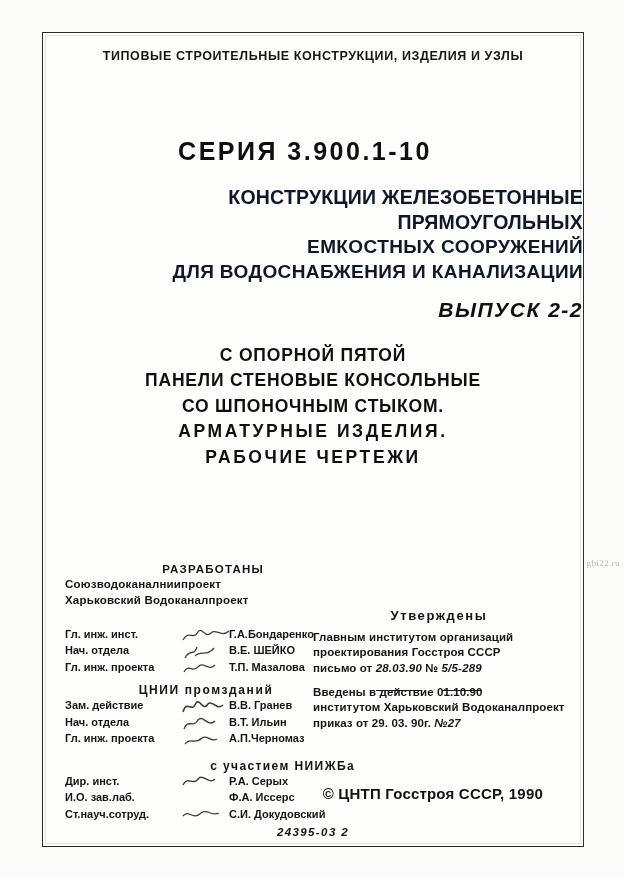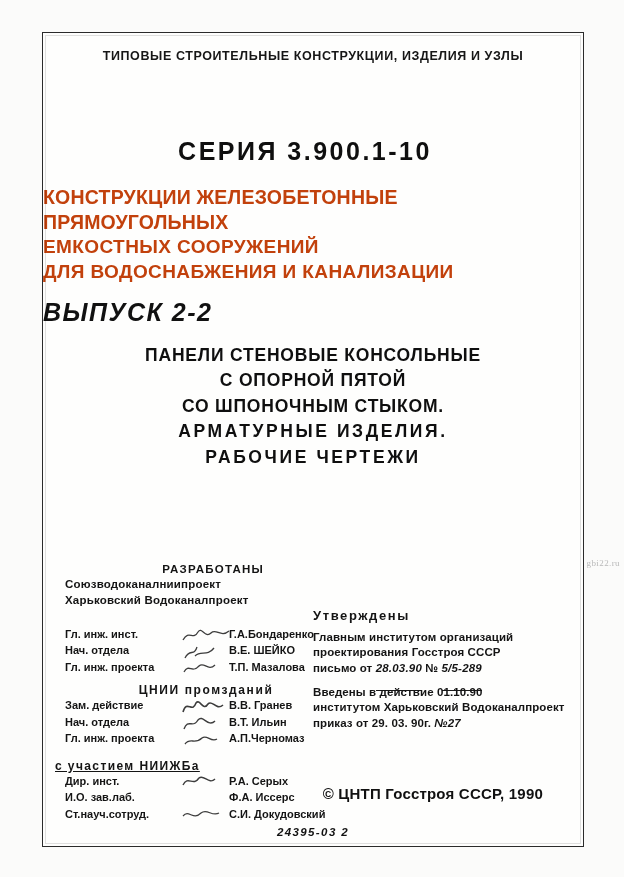--- a/index.html
+++ b/index.html
@@ -66,43 +66,43 @@
     font-size: 25px;
     font-weight: 700;
     letter-spacing: 2.5px;
     color: #0f0f0f;
   }
 
   .title-block {
     position: absolute;
     top: 152px;
     left: 0; right: 0;
-    text-align: left;
-    color: #c2410c;
+    text-align: right;
+    color: #0f172a;
   }
   .title-block .l1 {
     font-size: 19.5px;
     font-weight: 700;
     letter-spacing: 0.2px;
     line-height: 1.28;
   }
   .title-block .l2,
   .title-block .l3 {
     font-size: 19px;
     font-weight: 700;
     line-height: 1.3;
     letter-spacing: 0.4px;
   }
 
   .issue {
     position: absolute;
     top: 265px;
     left: 0; right: 0;
-    text-align: left;
-    font-size: 25px;
+    text-align: right;
+    font-size: 21px;
     font-weight: 700;
     letter-spacing: 1.5px;
     font-style: italic;
   }
 
   .subtitle {
     position: absolute;
     top: 310px;
     left: 0; right: 0;
     text-align: center;
@@ -167,25 +167,24 @@
     margin-top: 8px;
     letter-spacing: 1.6px;
     font-size: 12px;
   }
   .group-head.center {
     text-align: center;
     margin-left: -8px;
   }
   .with-part {
     margin-top: 12px;
-    text-align: left;
+    text-align: right;
     letter-spacing: 1.4px;
     font-size: 12px;
     margin-left: -10px;
-    text-decoration: underline;
   }
 
   
   .squiggle {
     position: absolute;
     left: -2px;
     bottom: -1px;
     width: 50px;
     height: 16px;
     opacity: 0.85;
@@ -197,21 +196,21 @@
     position: absolute;
     right: 18px;
     top: 574px;
     width: 252px;
     font-size: 11.5px;
     font-weight: 700;
     color: #141414;
     line-height: 1.36;
   }
   .approve .head {
-    text-align: left;
+    text-align: center;
     letter-spacing: 1.6px;
     font-size: 13px;
     margin-bottom: 5px;
   }
   .approve .p {
     letter-spacing: 0.1px;
   }
   .approve .spaced {
     margin-top: 8px;
   }
@@ -267,22 +266,22 @@
 
       <div class="title-block">
         <div class="l1">КОНСТРУКЦИИ ЖЕЛЕЗОБЕТОННЫЕ ПРЯМОУГОЛЬНЫХ</div>
         <div class="l2">ЕМКОСТНЫХ СООРУЖЕНИЙ</div>
         <div class="l3">ДЛЯ ВОДОСНАБЖЕНИЯ И КАНАЛИЗАЦИИ</div>
       </div>
 
       <div class="issue">ВЫПУСК 2-2</div>
 
       <div class="subtitle">
+        <div>С ОПОРНОЙ ПЯТОЙ</div>
         <div>ПАНЕЛИ СТЕНОВЫЕ КОНСОЛЬНЫЕ</div>
-        <div>С ОПОРНОЙ ПЯТОЙ</div>
         <div>СО ШПОНОЧНЫМ СТЫКОМ.</div>
         <div class="wide">АРМАТУРНЫЕ  ИЗДЕЛИЯ.</div>
         <div class="wide">РАБОЧИЕ  ЧЕРТЕЖИ</div>
       </div>
 
       <div class="credits">
         <div class="devel">РАЗРАБОТАНЫ</div>
         <div class="org">Союзводоканалниипроект</div>
         <div class="org">Харьковский Водоканалпроект</div>
 

